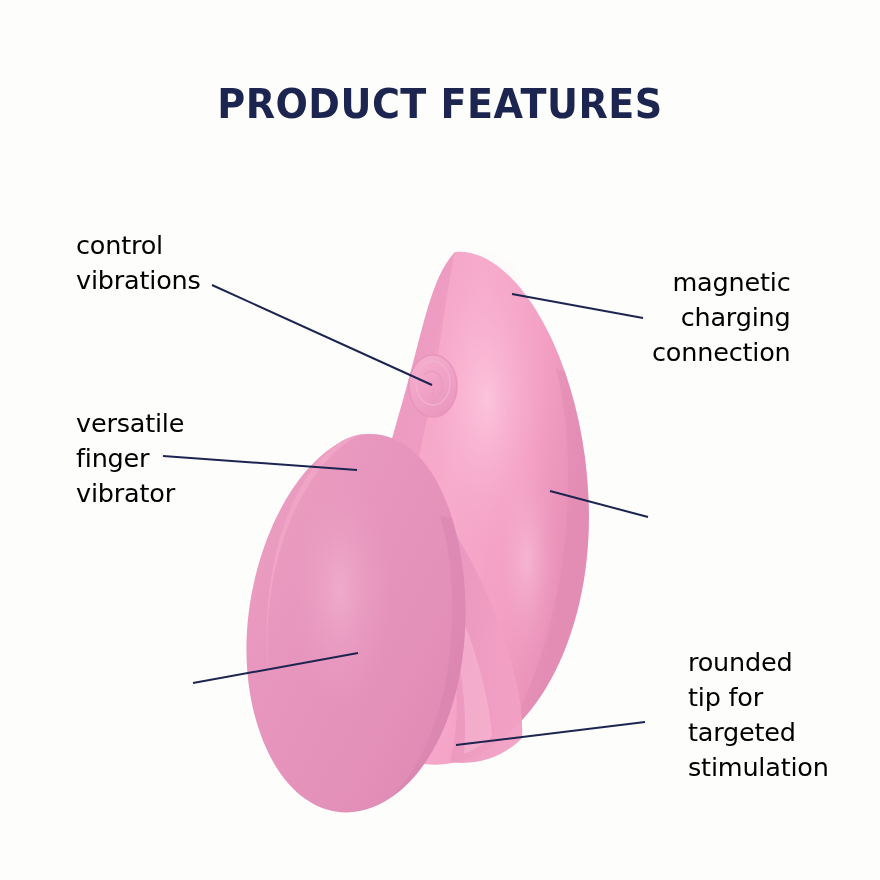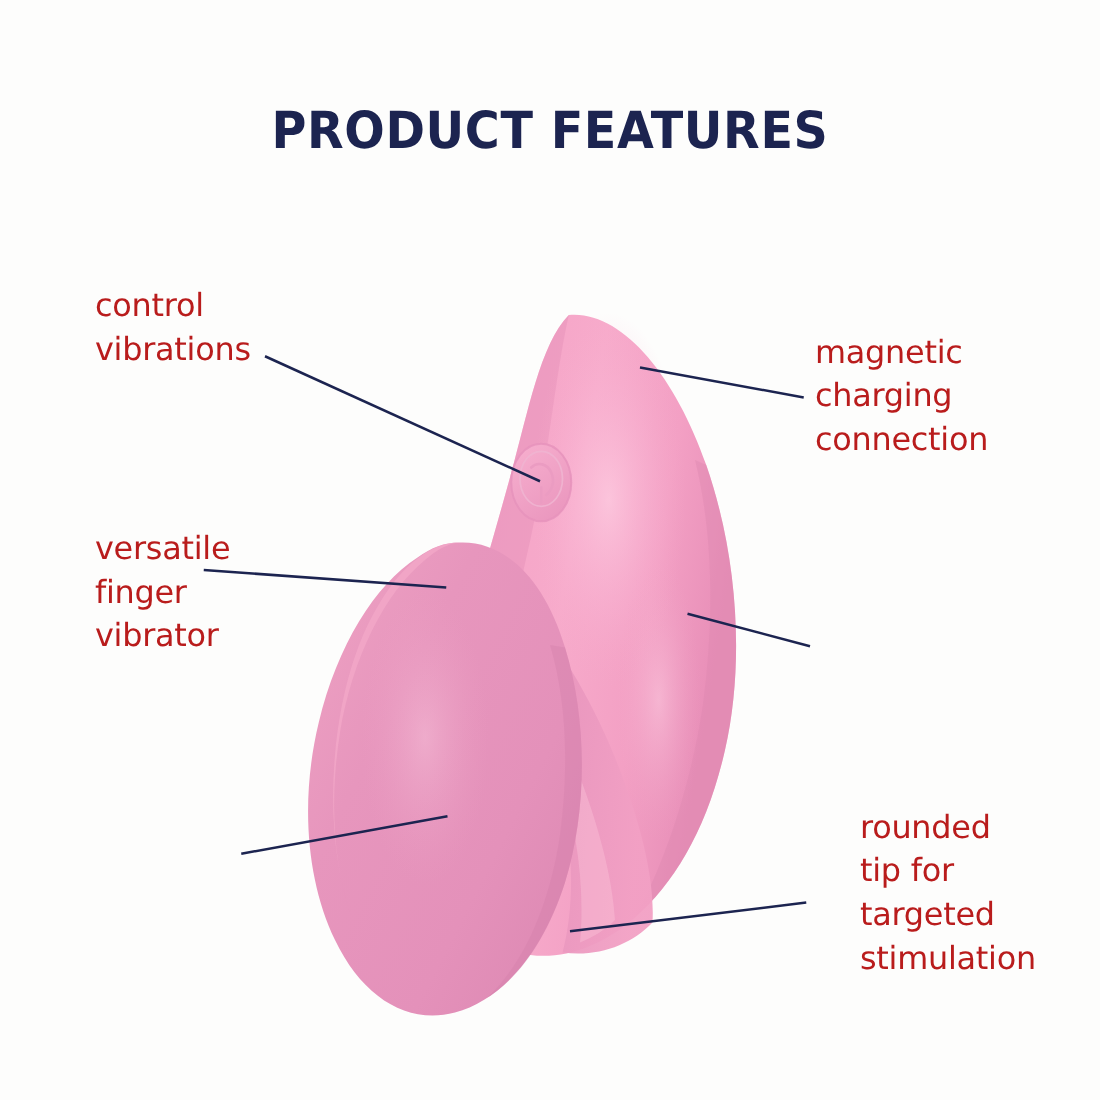--- a/index.html
+++ b/index.html
@@ -32,31 +32,31 @@
     letter-spacing: 0.5px;
     color: #1c2450;
     transform: scaleX(0.93);
   }
   .callout {
     position: absolute;
     font-family: "DejaVu Sans", sans-serif;
     font-weight: normal;
     font-size: 25.5px;
     line-height: 35px;
-    color: #b91c1c;
+    color: #000000;
     white-space: pre-line;
     letter-spacing: -0.2px;
   }
   .callout.left  { text-align: left; }
   .callout.right { text-align: left; }
 
   #cal-control      { left: 76px;  top: 228px; }
-  #cal-versatile    { left: 76px;  top: 422px; }
+  #cal-versatile    { left: 76px;  top: 406px; }
   #cal-smooth       { left: 76px;  top: 618px; }
-  #cal-magnetic     { left: 652px; top: 265px; }
+  #cal-magnetic     { left: 652px; top: 265px; text-align: right; }
   #cal-gender       { left: 652px; top: 440px; }
   #cal-rounded      { left: 652px; top: 645px; margin-left: 36px; }
 
   #art-layer, #lines-layer {
     position: absolute;
     left: 0; top: 0;
     width: 880px;
     height: 880px;
   }
   #lines-layer { pointer-events: none; }

